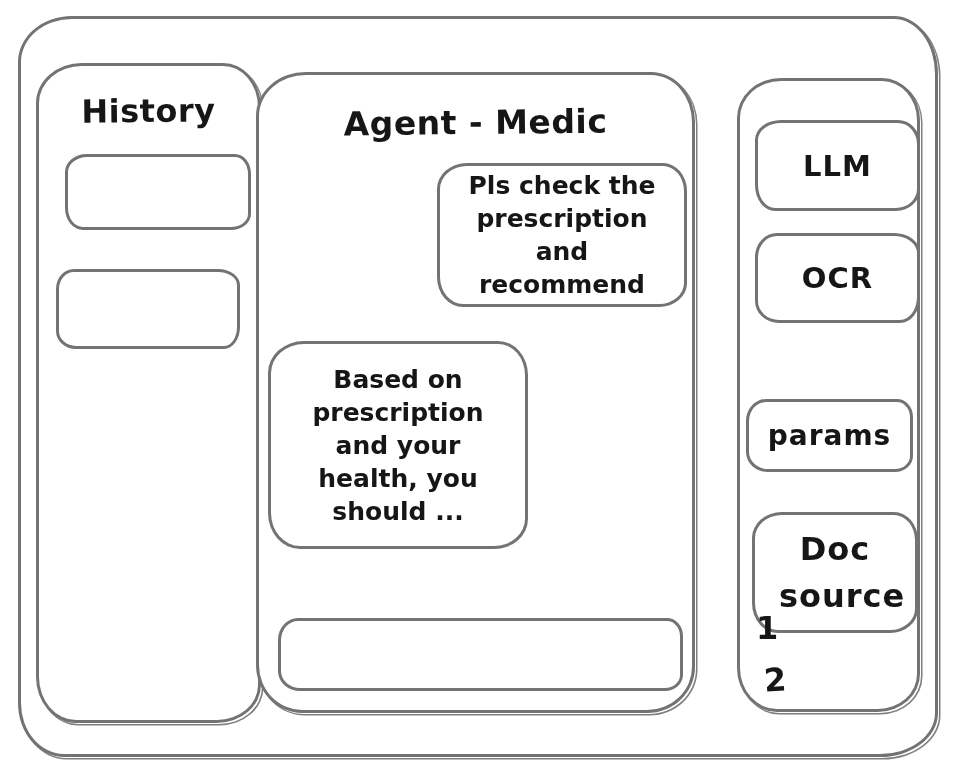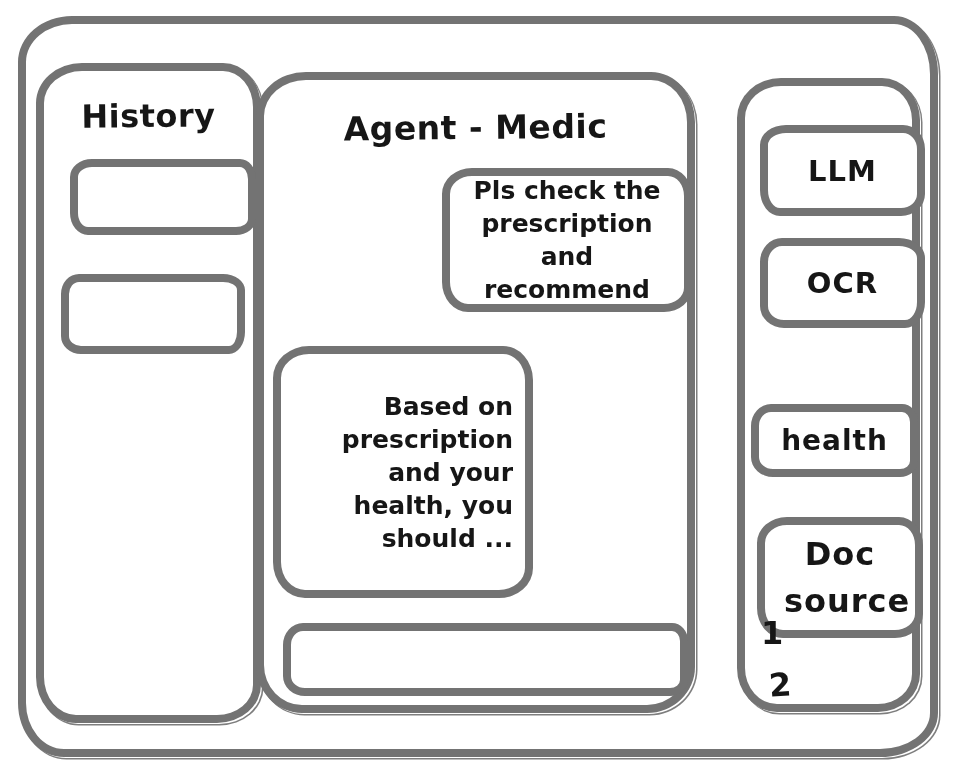--- a/index.html
+++ b/index.html
@@ -8,21 +8,21 @@
     width: 957px;
     height: 777px;
     background: #ffffff;
     font-family: "DejaVu Sans", sans-serif;
     color: #161616;
     overflow: hidden;
   }
   .sk {
     position: absolute;
     box-sizing: border-box;
-    border: 8px solid #737373;
+    border: 3px solid #737373;
     background: #ffffff;
   }
   
   .sk2 { box-shadow: 2px 2px 0 -1px #ffffff, 2.5px 2.5px 0 0 rgba(20,20,20,.55); }
 
   .panel-title {
     position: absolute;
     left: 0; right: 0;
     text-align: center;
     font-size: 32px;
@@ -88,22 +88,22 @@
 
   <div class="sk sk2" style="left:256px; top:72px; width:439px; height:641px;
               border-radius:50px 44px 48px 46px / 44px 50px 46px 48px;">
     <div class="panel-title" style="top:28px; font-size:33px;">Agent - Medic</div>
 
     <div class="sk bubble" style="left:178px; top:88px; width:250px; height:144px;
                 border-radius:30px 24px 28px 26px / 26px 28px 24px 30px;">
       <span>Pls check the prescription and recommend</span>
     </div>
 
-    <div class="sk bubble" style="left:9px; top:266px; width:260px; height:252px;
-                border-radius:36px 30px 34px 32px / 32px 34px 30px 36px;text-align:right;">
+    <div class="sk bubble" style="left:9px; top:266px; width:260px; height:208px;
+                border-radius:36px 30px 34px 32px / 32px 34px 30px 36px;">
       <span>Based on prescription and your health, you should ...</span>
     </div>
 
     <input class="sk chat-input" style="left: 19px; top: 543px; width: 405px; height: 73px; border-radius: 20px 16px 18px 22px / 22px 18px 16px 20px;" placeholder="">
   </div>
 
   <div class="sk sk2" style="left:737px; top:78px; width:183px; height:634px;
               border-radius:44px 38px 42px 40px / 40px 42px 38px 44px;">
 
     <div class="sk tool-box" style="left:15px; top:39px; width:165px; height:91px;
@@ -111,21 +111,21 @@
       <span>LLM</span>
     </div>
 
     <div class="sk tool-box" style="left:15px; top:152px; width:165px; height:90px;
                 border-radius:22px 26px 20px 24px / 24px 20px 26px 22px;">
       <span>OCR</span>
     </div>
 
     <div class="sk tool-box" style="left:6px; top:318px; width:167px; height:73px; font-size:28px;
                 border-radius:20px 16px 18px 22px / 22px 18px 16px 20px;">
-      <span>health</span>
+      <span>params</span>
     </div>
 
     <div class="sk tool-box" style="left:12px; top:431px; width:166px; height:121px; font-size:32px;
                 border-radius:30px 24px 28px 26px / 26px 28px 24px 30px;">
       <span class="doc-inner">Doc source</span>
     </div>
 
     <div class="num" style="left:16px; top:528px;">1</div>
     <div class="num" style="left:24px; top:580px; transform:rotate(-4deg);">2</div>
   </div>

